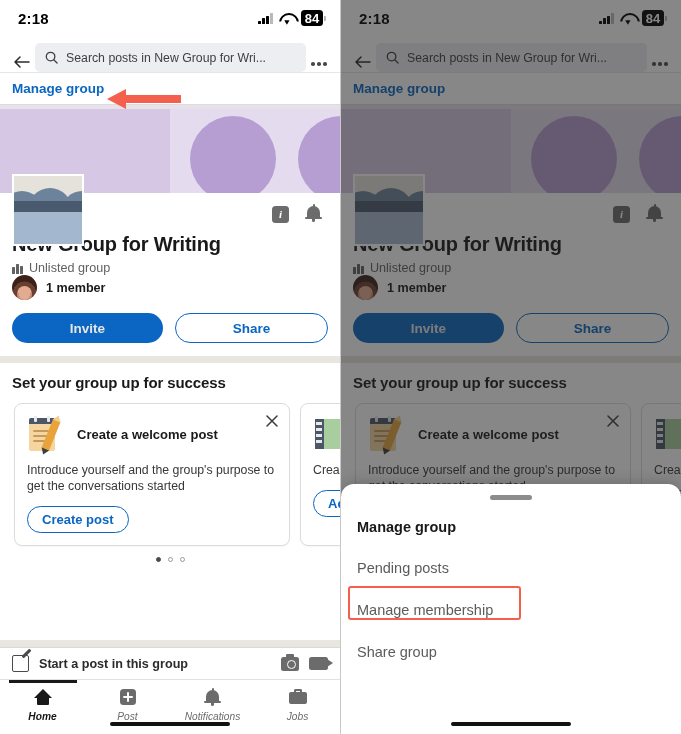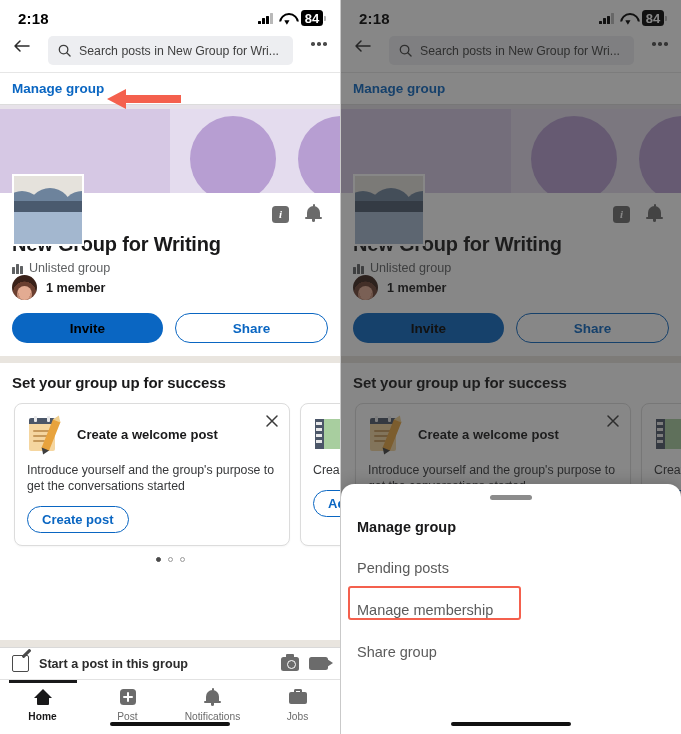--- a/index.html
+++ b/index.html
@@ -46,21 +46,21 @@
   .battery { display:flex; align-items:center; }
   .battery .body {
     background:#000; color:#fff; font-size:13px; font-weight:bold;
     border-radius:3.5px; padding: 1.5px 3px 1.5px 3px; line-height:1;
     min-width: 22px; text-align:center;
   }
   .battery .tip { width:2px; height:5px; background:#b5b5b5; border-radius:0 1px 1px 0; margin-left:1px; }
 
   
   .searchrow {
-    height: 37px; display:flex; align-items:flex-start; gap: 16px; padding: 0 11px 0 12px;
+    height: 37px; display:flex; align-items:flex-end; gap: 3px; padding: 0 11px 0 12px;
     border-bottom: 1px solid #e6e6e6;
   }
   .back-arrow { width: 20px; height: 20px; position: relative; flex:0 0 20px; cursor:pointer; }
   .searchbox {
     flex: 1; height: 29px; background: #edeef1; border-radius: 5px;
     display: flex; align-items: center; gap: 8px; padding: 0 10px;
     overflow: hidden; cursor: text;
   }
   .search-text { font-size: 12.3px; color: #3f3f3f; white-space: nowrap; }
   .dots-btn { display:flex; gap:2.5px; padding: 6px 2px; cursor:pointer; }
@@ -121,21 +121,21 @@
   }
   .m-avatar::after{
     content:""; position:absolute; left:5px; top:11px; width:15px; height:16px; border-radius:50% 50% 45% 45%;
     background: radial-gradient(ellipse at 50% 30%, #e3ab92 0 58%, #c78e76 59% 100%);
   }
   .members .mtxt { font-size:12.6px; font-weight:bold; color:#19191a; }
 
   .btnrow { display:flex; gap:12px; margin-top:13px; padding-bottom:13px; }
   .btn { flex:1; height:30px; border-radius:16px; display:flex; align-items:center; justify-content:center;
          font-size:13.5px; font-weight:bold; cursor:pointer; }
-  .btn.primary { background:#0a66c2; color:#000000;text-align:center; }
+  .btn.primary { background:#0a66c2; color:#e5e5e5;text-align:center; }
   .btn.secondary { background:#fff; color:#0a66c2; border:1.3px solid #0a66c2; }
 
   .sep { height:7px; background:#e9e5df; }
 
   
   .success { background:#fff; padding: 11px 0 0 0; }
   .success h2 { font-size:15px; font-weight:bold; color:#19191a; padding: 0 12px; letter-spacing:-0.1px; }
   .cards { display:flex; gap:10px; padding: 12px 0 0 14px; }
   .card {
     background:#fff; border:1px solid #dcdcdc; border-radius:8px;
@@ -190,21 +190,21 @@
   .cam { width:18px; height:14px; background:#6b6b6b; border-radius:2.5px; position:relative; cursor:pointer;}
   .cam::before{ content:""; position:absolute; left:5px; top:-3px; width:8px; height:3px; background:#6b6b6b; border-radius:1px 1px 0 0;}
   .cam::after{ content:""; position:absolute; left:5.5px; top:3.5px; width:7px; height:7px; border:1.6px solid #fff; border-radius:50%;}
   .vid { width:19px; height:13px; background:#6b6b6b; border-radius:2.5px; position:relative; cursor:pointer; }
   .vid::after{ content:""; position:absolute; right:-5px; top:2px; border-top:4.5px solid transparent;
                border-bottom:4.5px solid transparent; border-left:6px solid #6b6b6b;}
 
   
   .bottomnav {
     position:absolute; left:0; bottom:0; width:340px; height:55px; background:#fff;
-    display:flex; align-items:flex-start; padding-top:7px; border-top:1px solid #e2e2e2;
+    display:flex; align-items:flex-start; padding-top:7px; border-top:1px solid #e2e2e2;font-style:italic;
   }
   .nav-item { flex:1; display:flex; flex-direction:column; align-items:center; gap:4px; cursor:pointer; position:relative; }
   .nav-label { font-size:10.2px; color:#6b6b6b; }
   .nav-item.active .nav-label { color:#19191a; font-weight:bold; }
   .nav-item.active::before { content:""; position:absolute; top:-7px; left:10%; width:80%; height:2.6px; background:#19191a; }
   .ic { width:21px; height:20px; position:relative; }
   .ic-home::before { content:""; position:absolute; left:2px; top:2px; border-left:9.5px solid transparent;
                      border-right:9.5px solid transparent; border-bottom:9px solid #19191a; }
   .ic-home::after { content:""; position:absolute; left:4.5px; top:10px; width:12px; height:8px; background:#19191a; border-radius:0 0 1px 1px;}
   .ic-net .h1 { position:absolute; left:2px; top:2px; width:7px; height:7px; border-radius:50%; background:#6b6b6b;}

